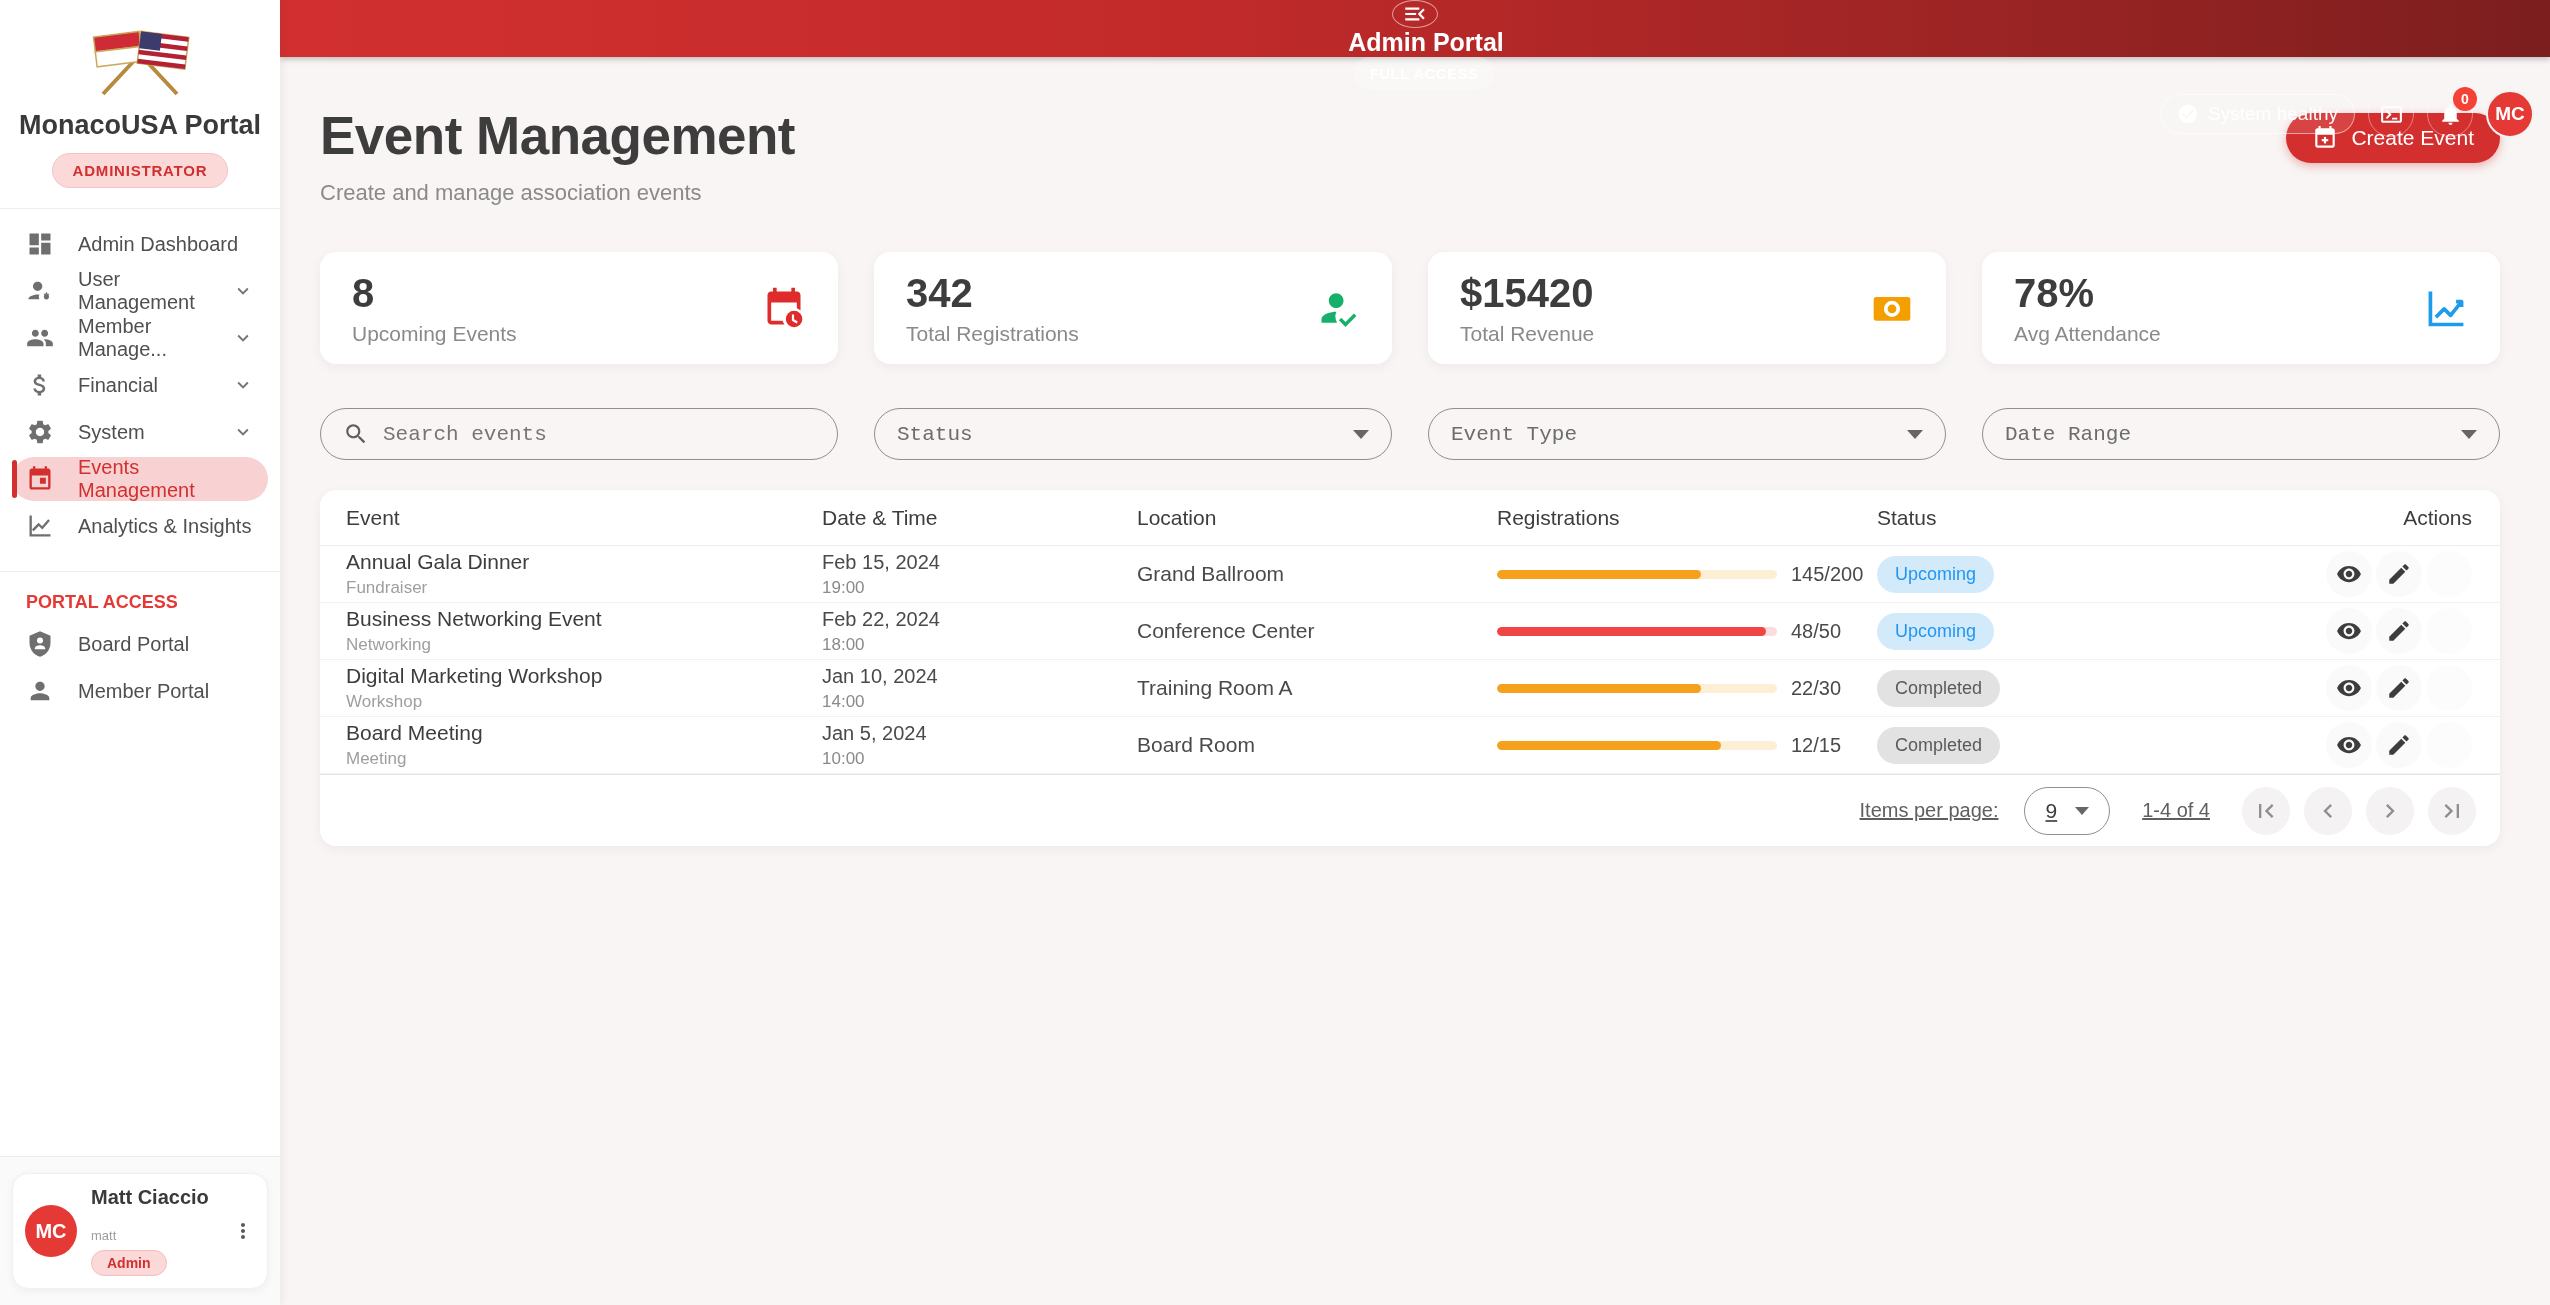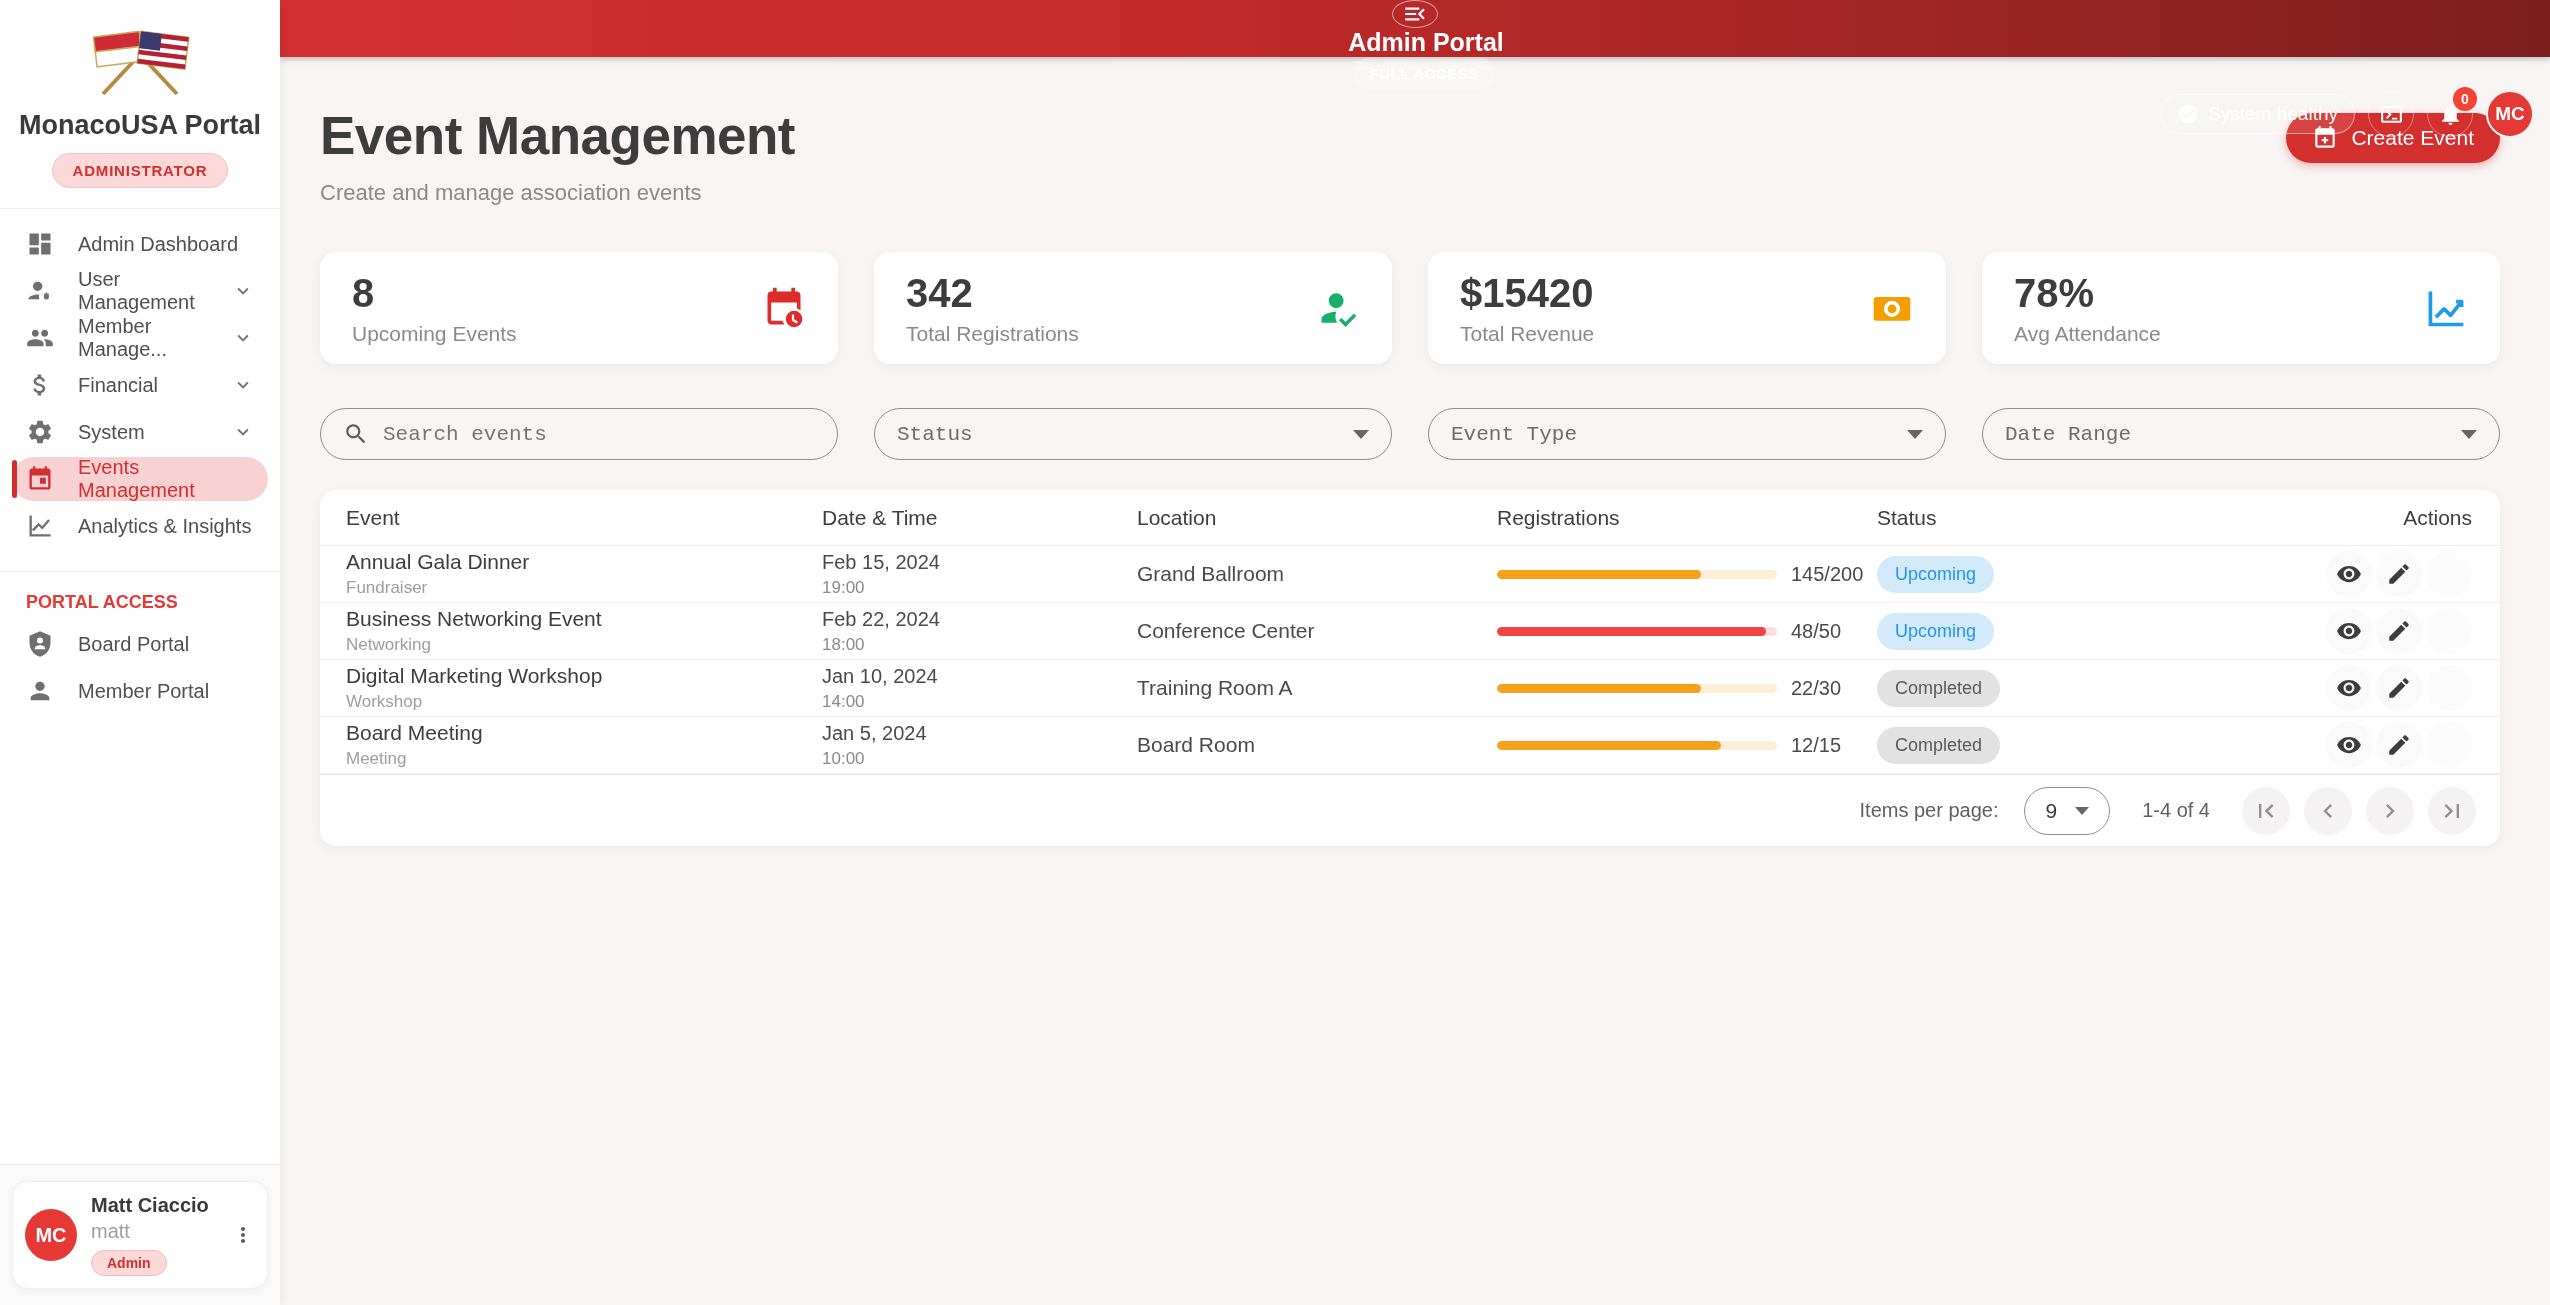--- a/index.html
+++ b/index.html
@@ -28,21 +28,21 @@
   .nav-item.active::before { content:''; position:absolute; left:0; top:3px; bottom:3px; width:5px;
                              background:#d32f2f; border-radius:3px; }
   .section-label { color:#e53935; font-weight:bold; font-size:18px; padding:20px 26px 6px; }
   .user-panel { margin-top:auto; border-top:1px solid #ececec; background:#fbfafa; padding:16px 12px 16px; }
   .user-card { background:#fff; border:1px solid #f1efef; border-radius:16px; box-shadow:0 2px 8px rgba(0,0,0,.05);
                display:flex; align-items:center; padding:12px 12px; }
   .user-avatar { width:52px; height:52px; border-radius:50%; background:#e53935; color:#fff; font-weight:bold;
                  font-size:20px; display:flex; align-items:center; justify-content:center; flex:none; }
   .user-info { margin-left:14px; }
   .user-name { font-size:20px; font-weight:bold; color:#3a3a3a; }
-  .user-username { font-size:20px; color:#9e9e9e; margin-top:3px; }
+  .user-username { font-size:13px; color:#9e9e9e; margin-top:19px; }
   .user-role-badge { display:inline-block; margin-top:7px; background:#fbd9d9; color:#d32f2f; border:1px solid #f4bcbc;
                      font-size:14px; font-weight:bold; padding:4px 15px; border-radius:14px; }
   .kebab { margin-left:auto; color:#5a5a5a; }
   .kebab svg { width:24px; height:24px; fill:currentColor; }
 
   
   .topbar { position:fixed; left:280px; right:0; top:0; height:57px; z-index:15;
             background:linear-gradient(90deg,#d23030 0%,#c22a2a 40%,#9c2424 75%,#7c1e1e 100%);
             display:flex; align-items:center; padding:0 16px; color:#fff; box-shadow:0 2px 6px rgba(0,0,0,.25);flex-direction:column; }
   .menu-btn { width:46px; height:46px; border-radius:50%; border:1px solid rgba(255,255,255,.55);
@@ -108,21 +108,21 @@
   .badge { display:inline-block; font-size:18px; padding:8px 18px; border-radius:19px; }
   .badge-upcoming { background:#d3eafb; color:#2196f3; }
   .badge-completed { background:#e2e2e2; color:#5a5a5a; }
   .actions-cell { display:flex; justify-content:flex-end; gap:4px; }
   .action-btn { width:46px; height:46px; border-radius:50%; background:#fafafa; border:none; color:#3d3d3d;
                 display:flex; align-items:center; justify-content:center; cursor:pointer; }
   .action-btn svg { width:26px; height:26px; fill:currentColor; }
   .action-btn.ghost { background:#fcfcfc; }
 
   .table-footer { height:72px; display:flex; align-items:center; justify-content:flex-end; gap:26px;
-                  border-top:1px solid #e6e6e6; padding:0 24px; color:#5f5f5f; font-size:20px; }
+                  border-top:1px solid #e6e6e6; padding:0 24px; color:#5f5f5f; font-size:20px;text-decoration:underline; }
   .ipp-select { border:1px solid #8f8f8f; border-radius:26px; height:48px; padding:0 20px; display:flex;
                 align-items:center; gap:18px; font-size:21px; color:#3d3d3d; cursor:pointer; }
   .ipp-arrow { width:0; height:0; border-left:7px solid transparent; border-right:7px solid transparent;
                border-top:8px solid #666; }
   .range-label { margin:0 6px; }
   .pager { display:flex; gap:14px; }
   .page-btn { width:48px; height:48px; border-radius:50%; background:#f4f2f2; border:none; color:#8f8f8f;
               display:flex; align-items:center; justify-content:center; cursor:pointer; }
   .page-btn svg { width:28px; height:28px; fill:currentColor; }
 </style>

